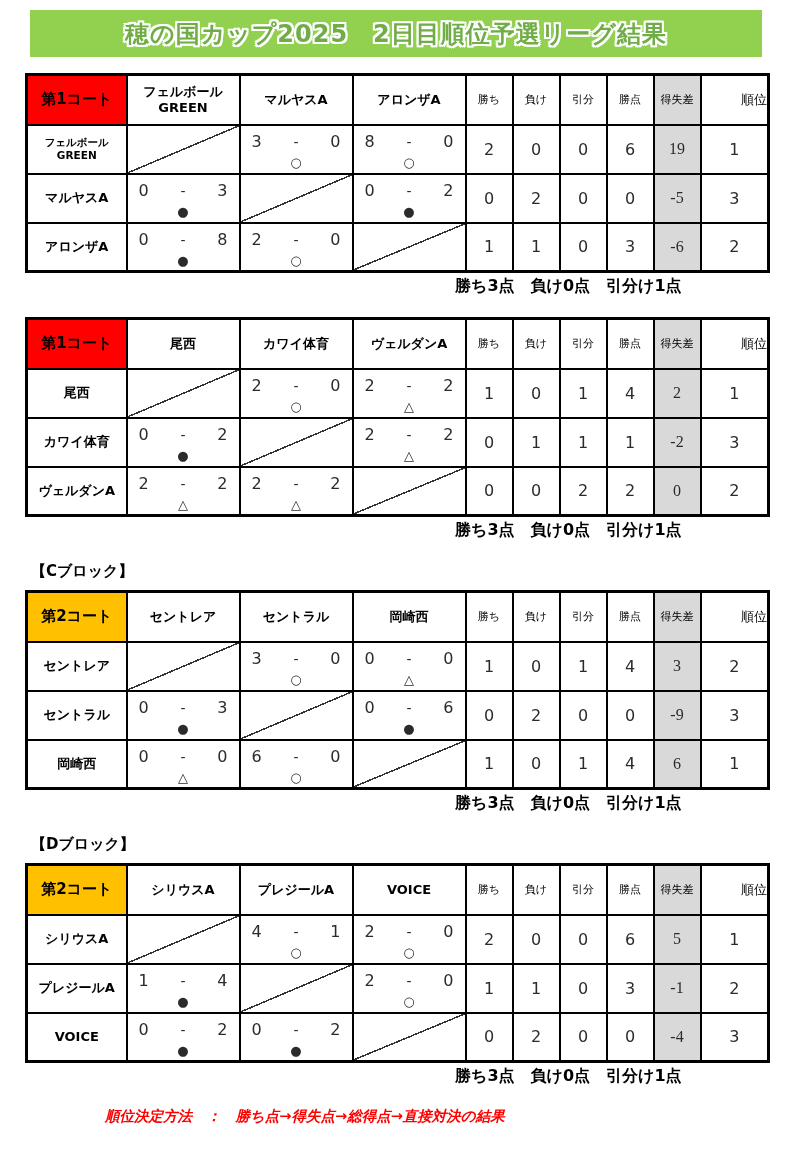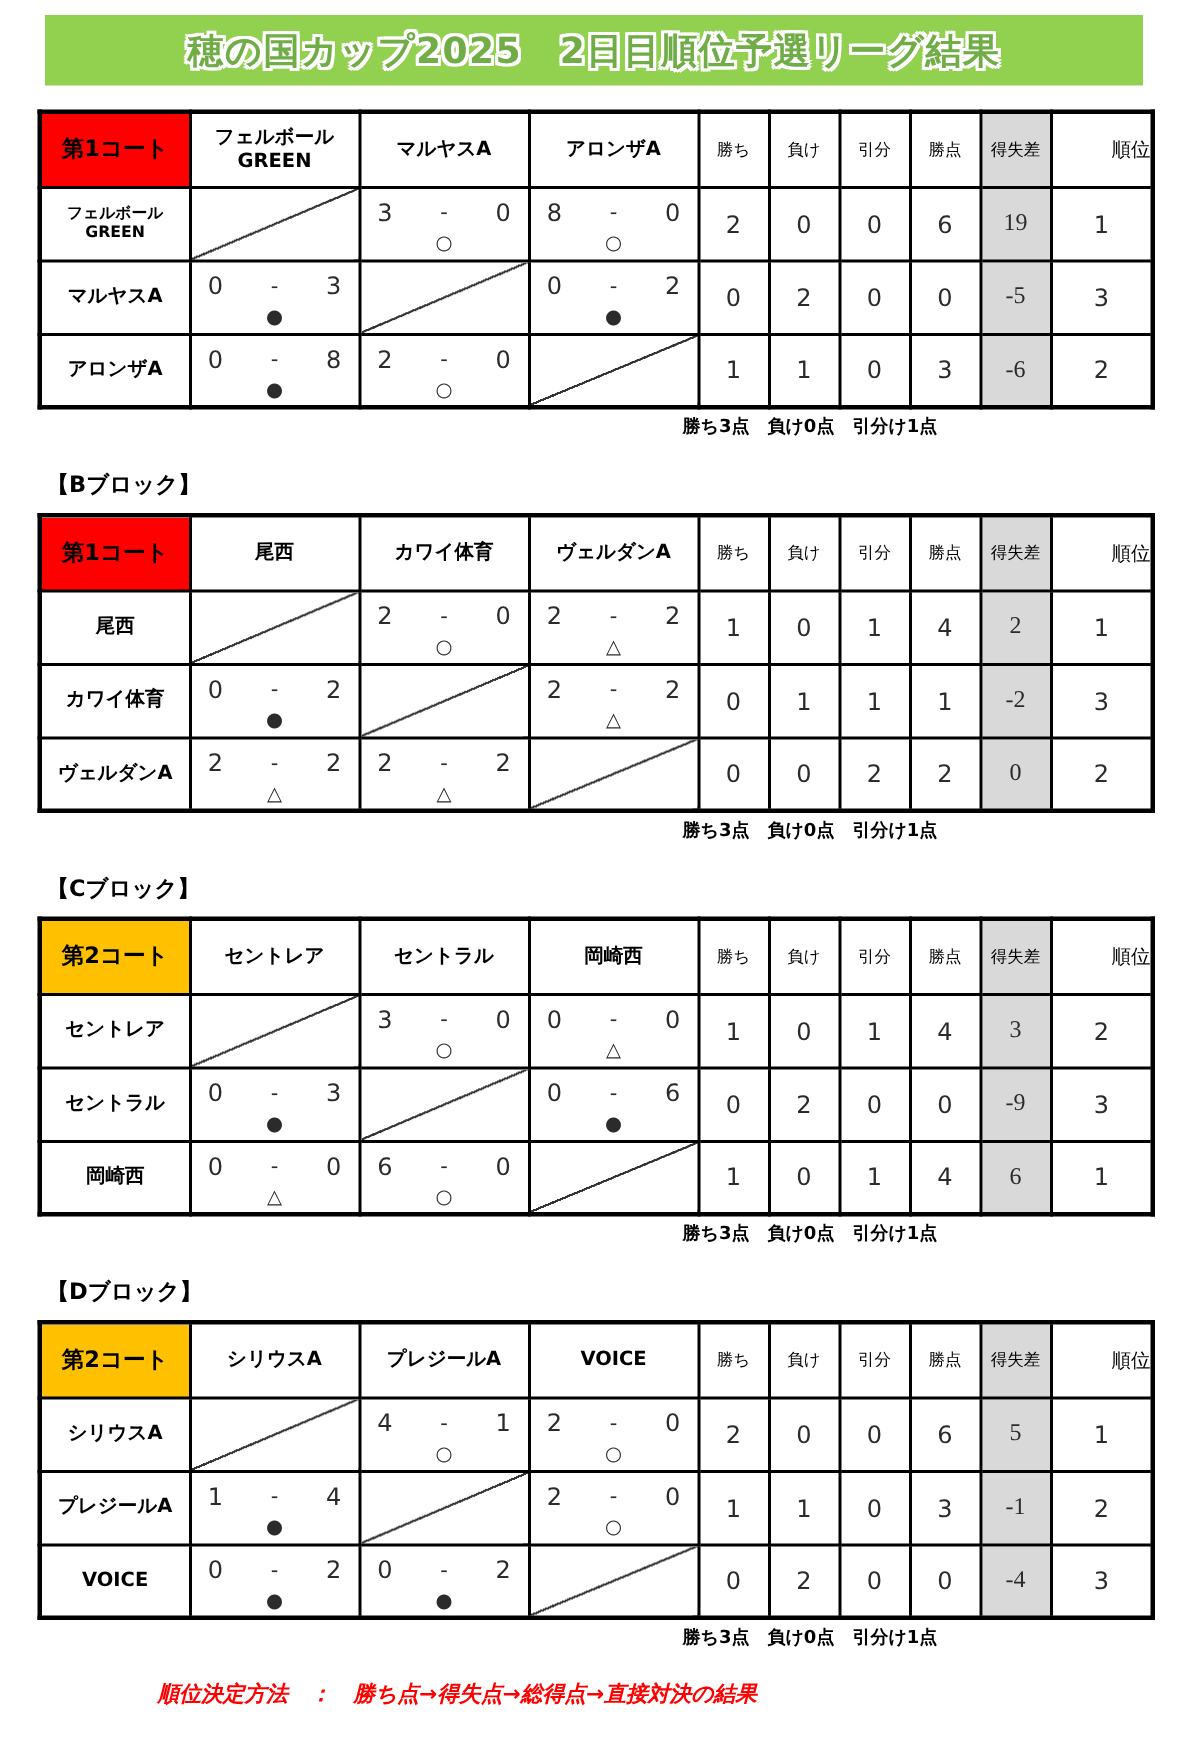--- a/index.html
+++ b/index.html
@@ -30,21 +30,21 @@
   .name{text-align:center;font-weight:bold;font-size:13px;white-space:pre-line;line-height:1.25;vertical-align:middle;}
   .name.two{font-size:10.5px;}
   .mc{vertical-align:top;}
   .sc{display:flex;justify-content:space-between;align-items:center;height:28px;padding:2px 11px 0 11px;
       font-size:16px;color:var(--ink);}
   .dash{font-size:14px;}
   .mk{text-align:center;font-size:13px;line-height:14px;height:16px;color:var(--ink);}
   .self{background-image:linear-gradient(to bottom right,
         transparent calc(50% - 1px), #333 calc(50% - 1px), #333 calc(50% + 0.5px), transparent calc(50% + 0.5px));}
   .st{text-align:center;font-size:16px;color:var(--ink);vertical-align:middle;}
-  .legend{margin:3px 0 20px 430px;font-size:12px;font-weight:bold;}
+  .legend{margin:3px 0 20px 430px;font-size:16px;font-weight:bold;}
   .footer{margin:20px 0 0 80px;font-size:14.5px;font-weight:bold;color:var(--footer-red);font-style:italic;}
 </style>
 </head>
 <body>
 
 <div class="page">
 
   <div class="banner">
     <span class="title">穂の国カップ2025　2日目順位予選リーグ結果</span>
   </div>
@@ -155,24 +155,20 @@
         <td class="st">3</td>
         <td class="st gray">-6</td>
         <td class="st">2</td>
       </tr>
     </tbody>
       </table>
     <div class="legend">勝ち3点　負け0点　引分け1点</div>
   </section>
 
   <section class="block">
-    <div class="block-head">
-      <span class="block-label">【Bブロック】</span>
-      <span class="block-sublabel"></span>
-    </div>
     <table class="league">
       <colgroup>
         <col style="width:100px">
           <col style="width:113px">
           <col style="width:113px">
           <col style="width:113px">
         <col style="width:47px">
           <col style="width:47px">
           <col style="width:47px">
           <col style="width:47px">

